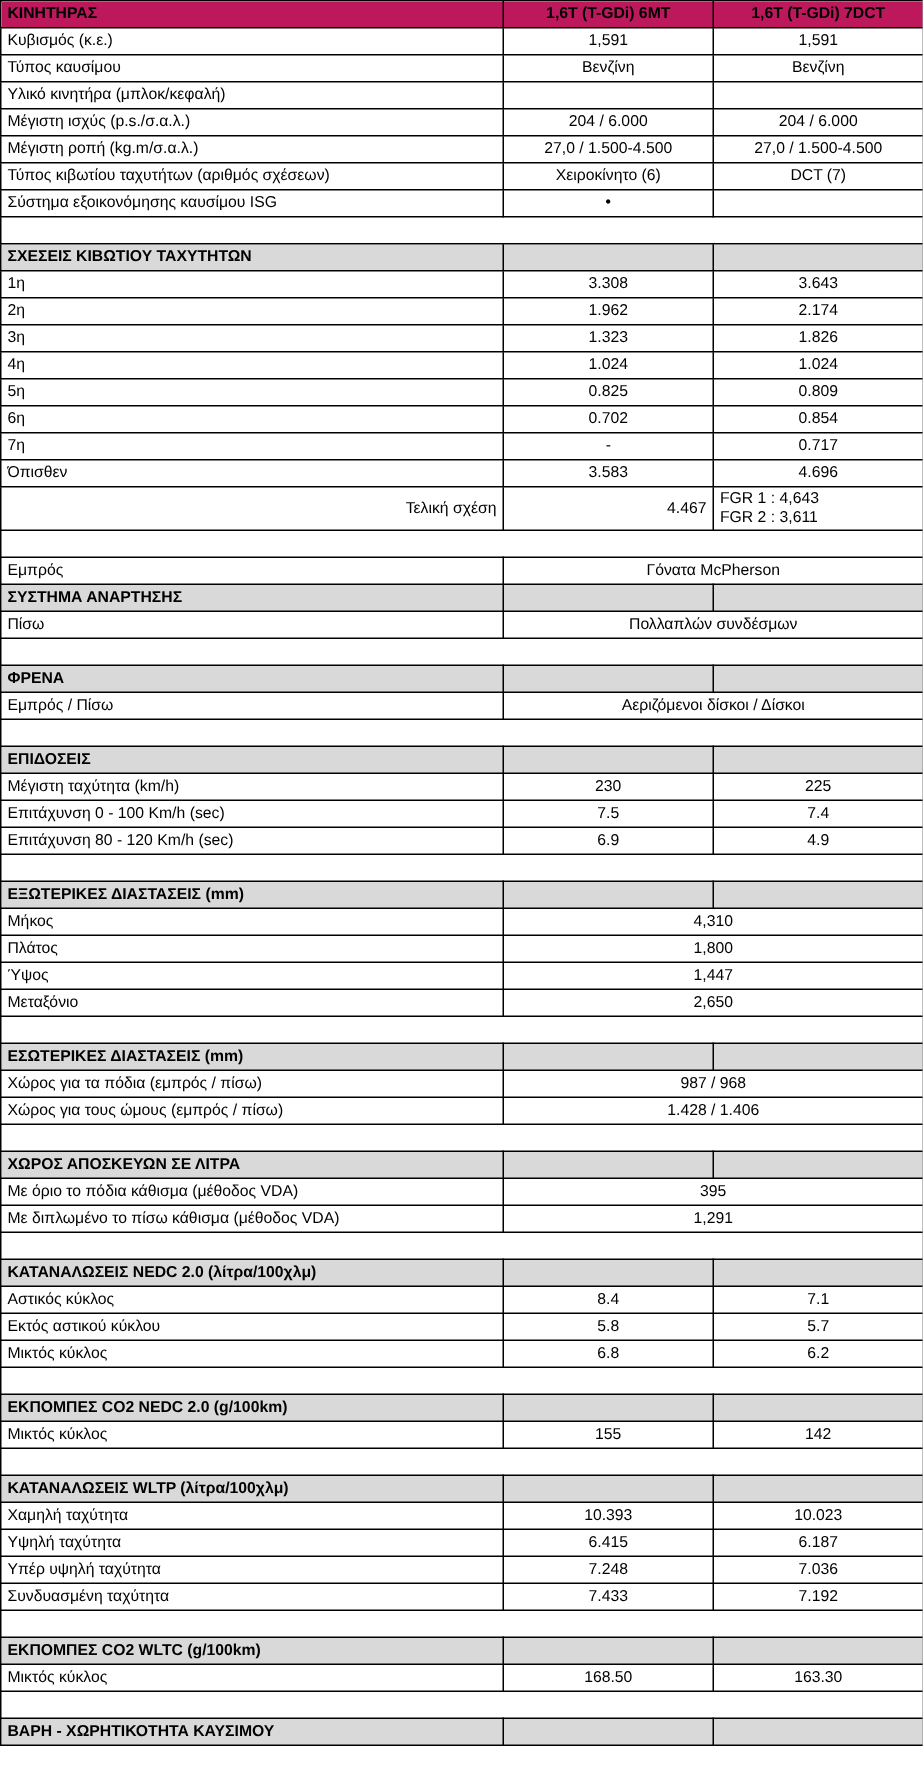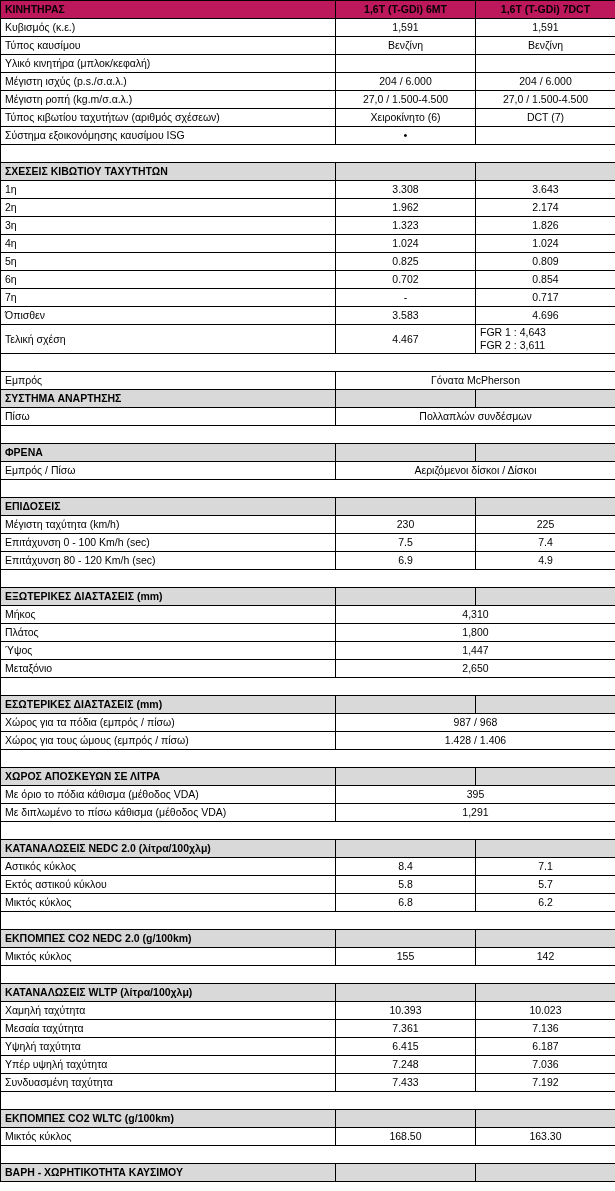--- a/index.html
+++ b/index.html
@@ -44,21 +44,21 @@
   td.label { text-align: left; }
   td.val { text-align: center; }
   td.section {
     font-weight: bold;
     background: #d9d9d9;
     text-align: left;
   }
   td.section-plain {
     background: #d9d9d9;
   }
-  td.tall { height: 30px; }
+  td.tall { height: 30px; text-align: right; }
   td.multiline {
     white-space: normal;
     line-height: 13px;
     text-align: left;
   }
   .spacer td {
     border: none;
     height: 6px;
     padding: 0;
   }
@@ -342,25 +342,20 @@
       <td class="section">ΚΑΤΑΝΑΛΩΣΕΙΣ WLTP (λίτρα/100χλμ)</td>
       <td class="section-plain"></td>
       <td class="section-plain"></td>
     </tr>
     <tr>
       <td class="label">Χαμηλή ταχύτητα</td>
       <td class="val">10.393</td>
       <td class="val">10.023</td>
     </tr>
     <tr>
-      <td class="label">Μεσαία ταχύτητα</td>
-      <td class="val">7.361</td>
-      <td class="val">7.136</td>
-    </tr>
-    <tr>
       <td class="label">Υψηλή ταχύτητα</td>
       <td class="val">6.415</td>
       <td class="val">6.187</td>
     </tr>
     <tr>
       <td class="label">Υπέρ υψηλή ταχύτητα</td>
       <td class="val">7.248</td>
       <td class="val">7.036</td>
     </tr>
     <tr>

